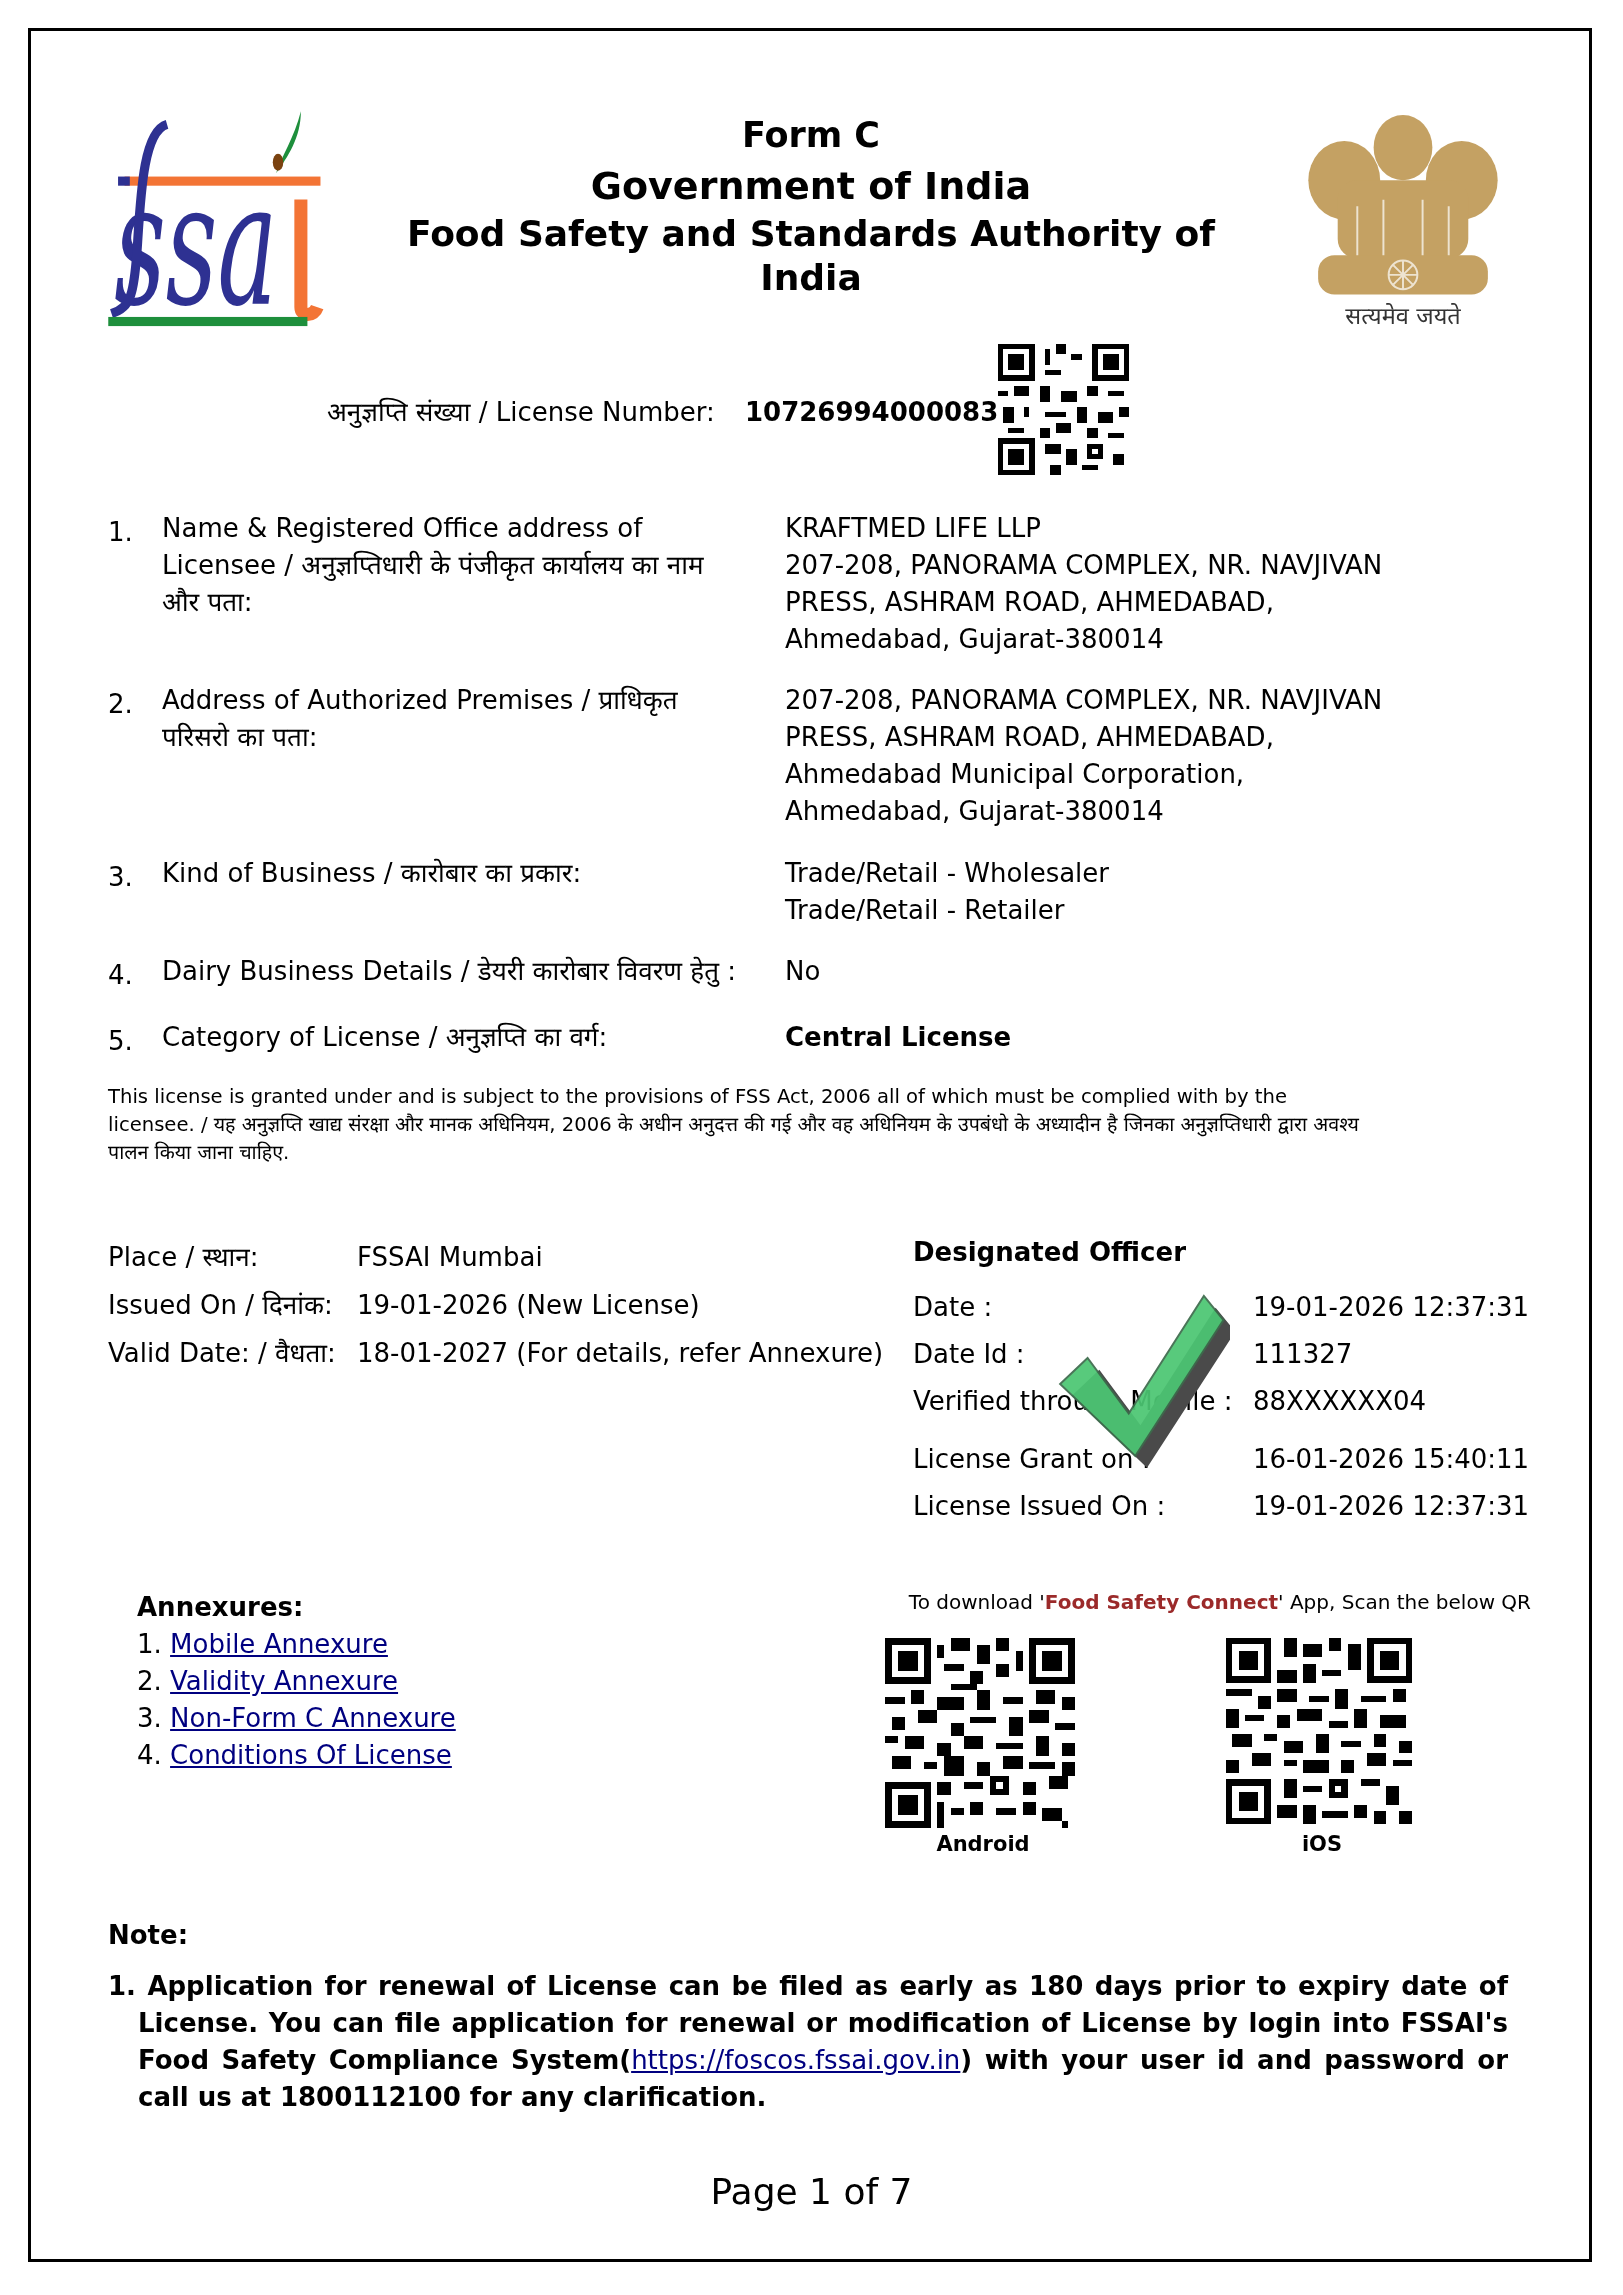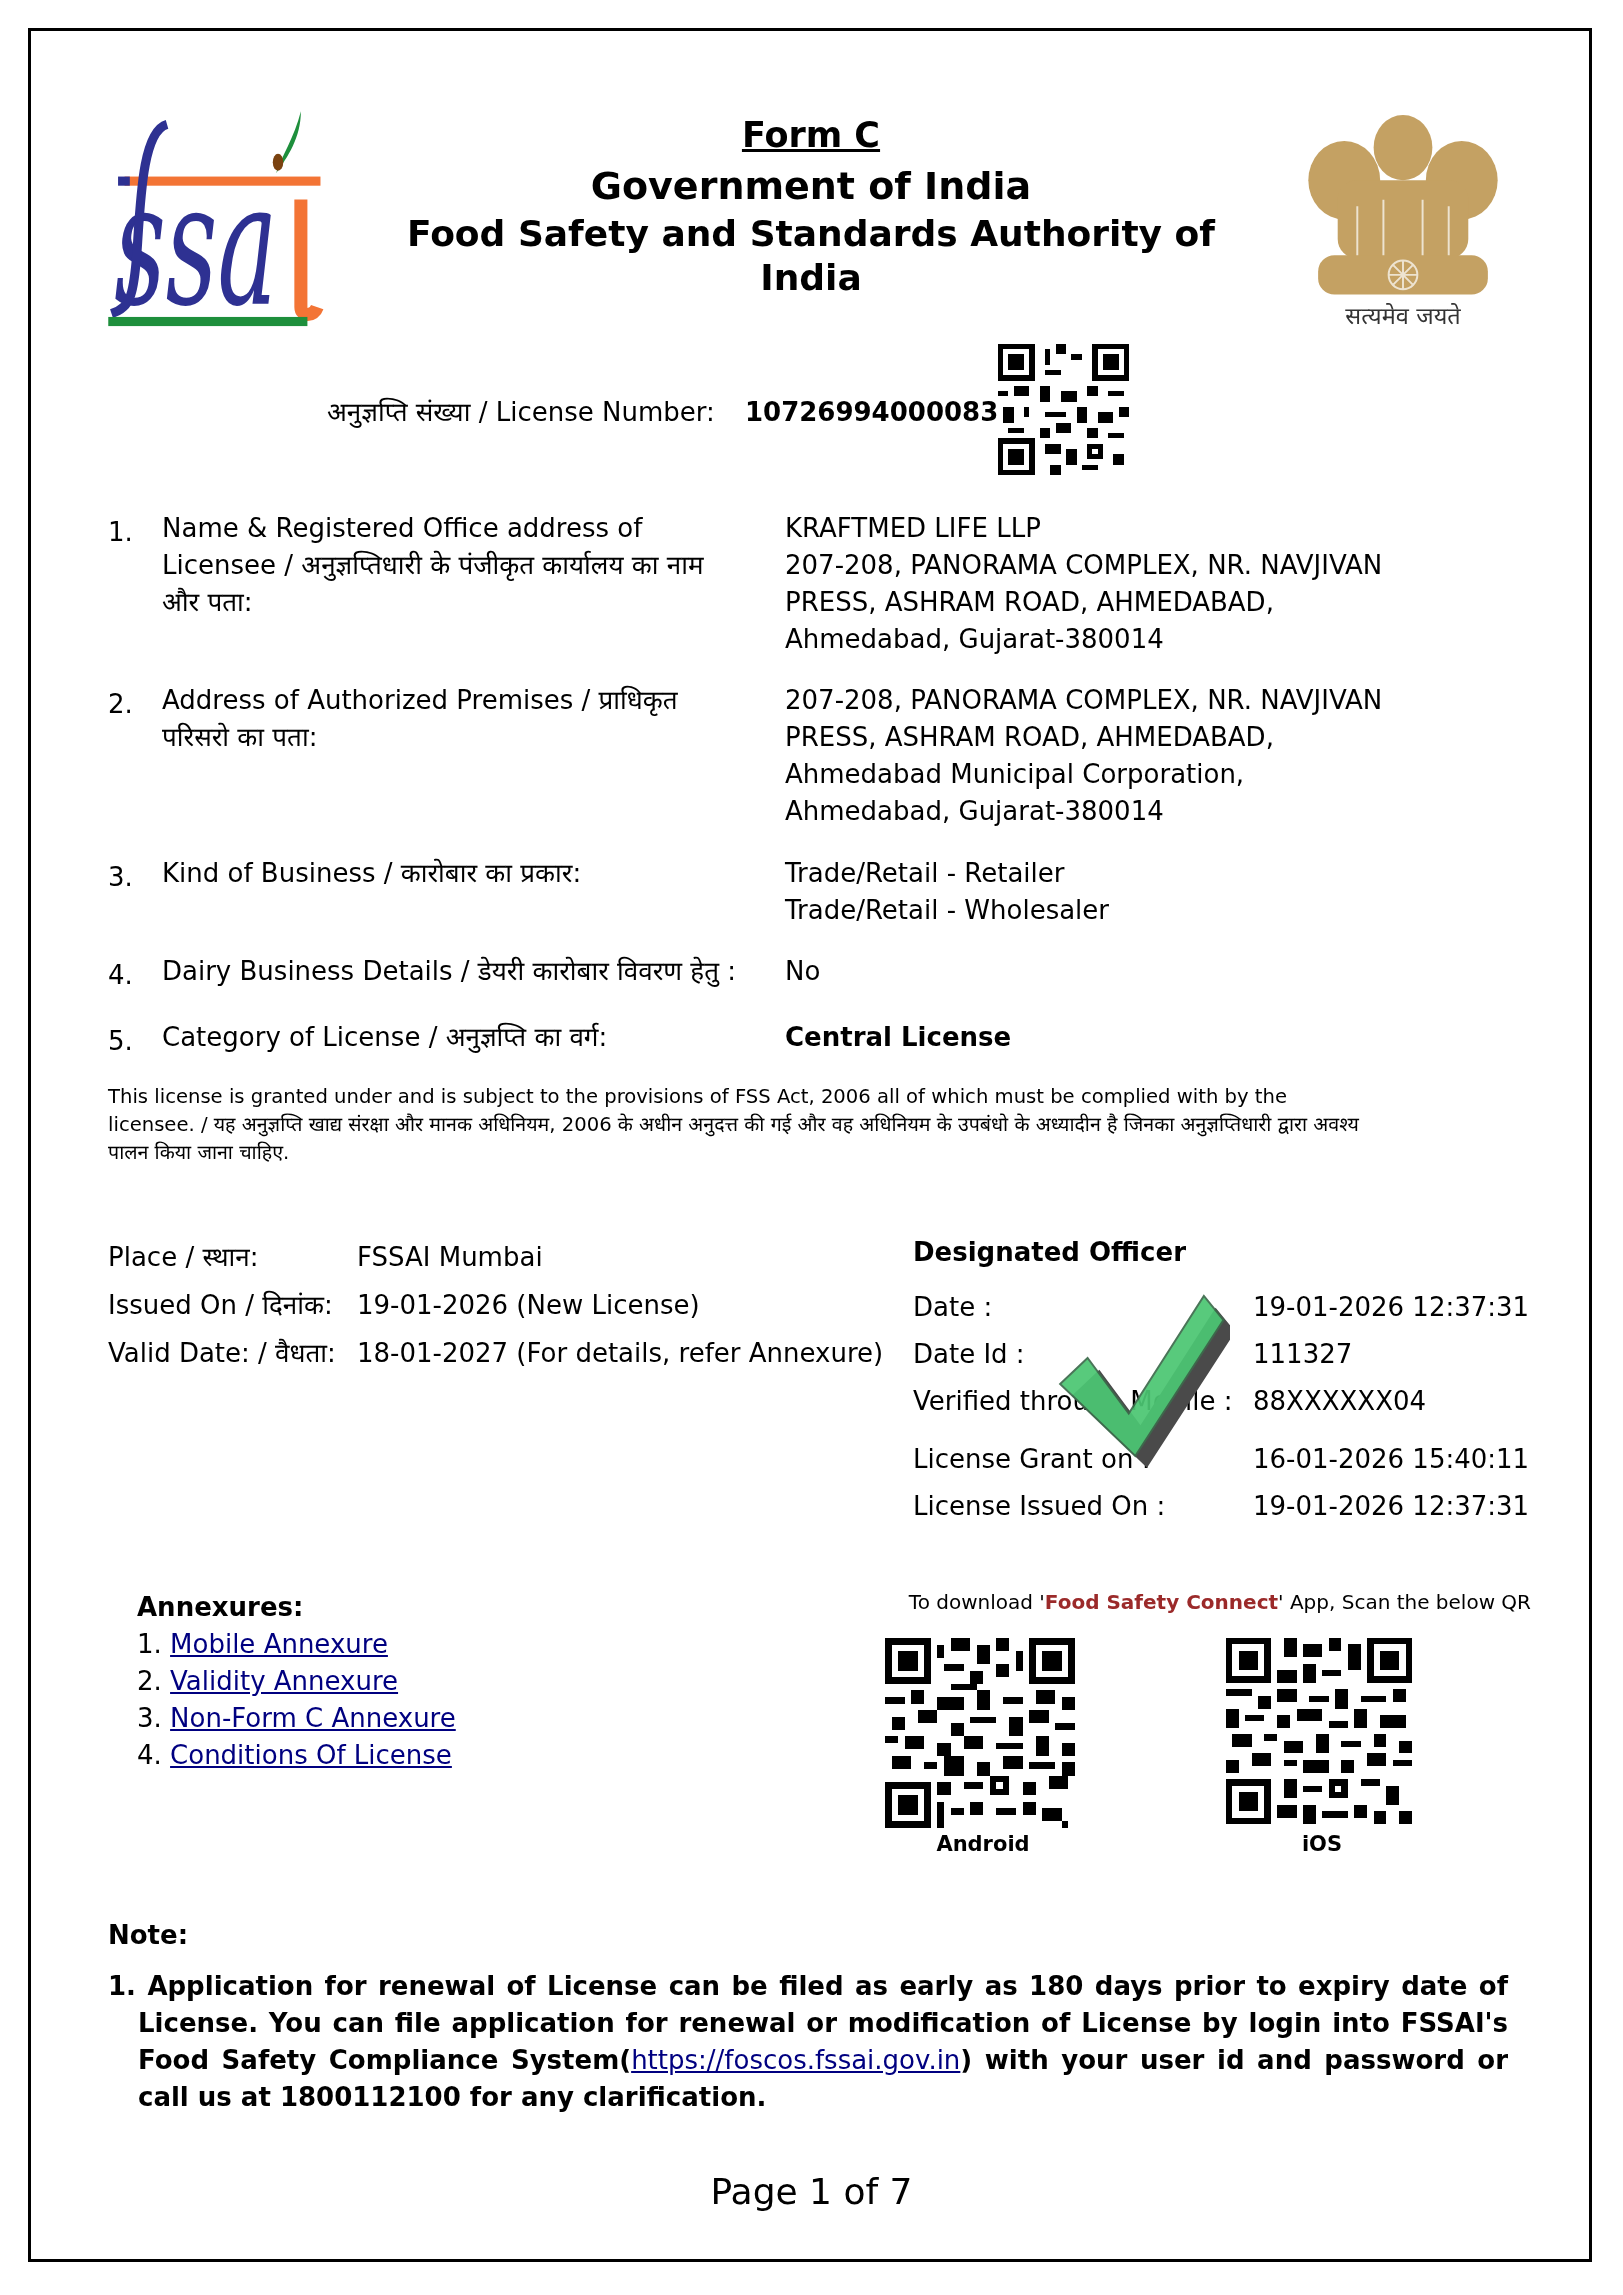--- a/index.html
+++ b/index.html
@@ -13,21 +13,21 @@
     border: 3.3px solid #000; box-sizing: border-box;
   }
   .abs { position: absolute; }
 
   
   .logo { left: 105px; top: 111px; width: 222px; height: 216px; }
   .emblem { left: 1292px; top: 108px; width: 222px; height: 226px; }
   .header {
     left: 366px; top: 110px; width: 890px; text-align: center; font-weight: bold;
   }
-  .header .h1 { font-size: 35px; line-height: 50px; text-decoration: underline; }
+  .header .h1 { font-size: 35px; line-height: 50px; }
   .header .h2 { font-size: 38px; line-height: 52px; }
   .header .h3 { font-size: 36px; line-height: 44px; }
   .header .h4 { font-size: 30px; line-height: 44px; }
 
   .licno { left: 327px; top: 393px; font-size: 26px; white-space: nowrap; }
   .licno .num { font-weight: bold; margin-left: 22px; }
   .qr-top { left: 998px; top: 344px; width: 131px; height: 131px; }
 
   
   .item { position: absolute; left: 108px; width: 1309px; font-size: 26px; line-height: 37px; }
@@ -182,22 +182,22 @@
     <div>PRESS, ASHRAM ROAD, AHMEDABAD,</div>
     <div>Ahmedabad Municipal Corporation,</div>
     <div>Ahmedabad, Gujarat-380014</div>
   </div>
 </div>
 
 <div class="item" style="top:855px;">
   <span class="n">3.</span>
   <div class="lbl">Kind of Business / कारोबार का प्रकार:</div>
   <div class="val">
+    <div>Trade/Retail - Wholesaler</div>
     <div>Trade/Retail - Retailer</div>
-    <div>Trade/Retail - Wholesaler</div>
   </div>
 </div>
 
 <div class="item" style="top:953px;">
   <span class="n">4.</span>
   <div class="lbl">Dairy Business Details / डेयरी कारोबार विवरण हेतु :</div>
   <div class="val">
     <div>No</div>
   </div>
 </div>

